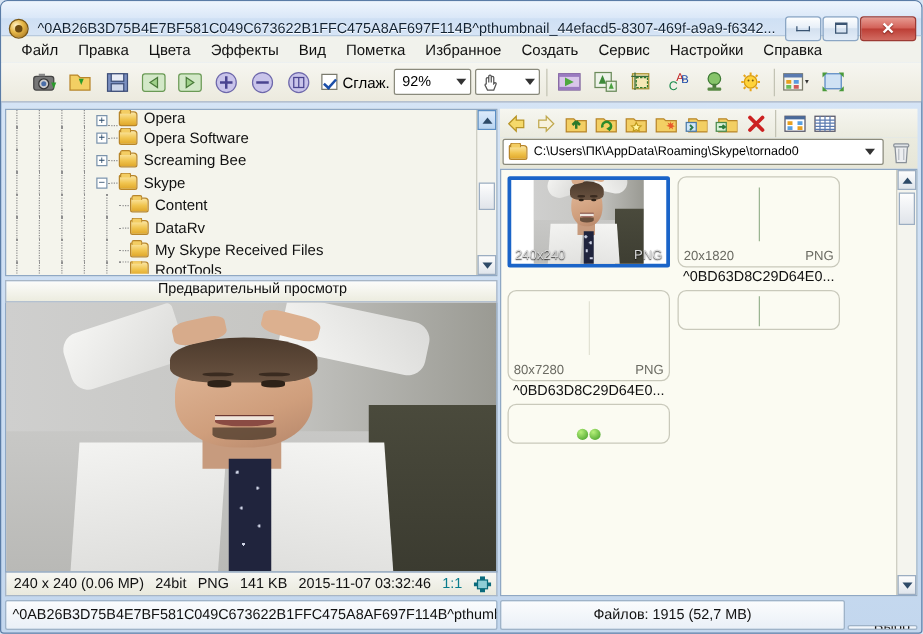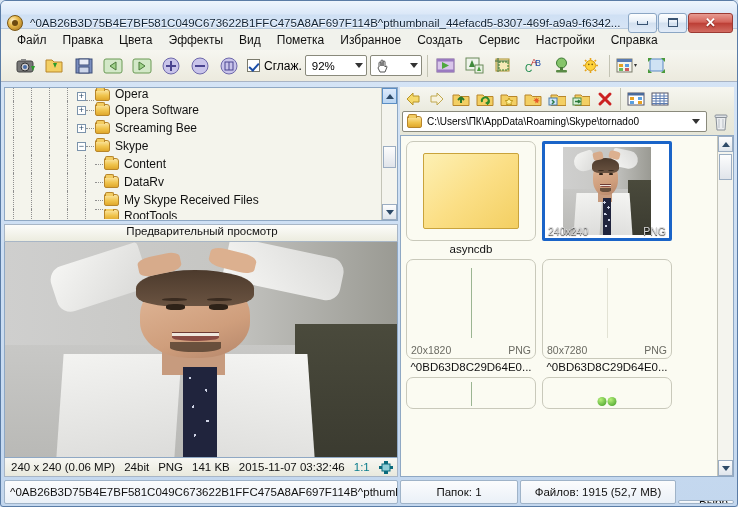--- a/index.html
+++ b/index.html
@@ -58,21 +58,21 @@
     height:22px; display:flex; align-items:center;
     padding-left:8px; gap:0;
     background:#f1f2ec;
     border-top:1px solid #b8cade;
   }
   .menu-item { padding:2px 8px; font-size:12px; color:#111; white-space:nowrap; }
 
   
   .toolbar {
     height:32px; display:flex; align-items:center; gap:3px;
-    padding:0 12px;
+    padding:0 22px;
     background:linear-gradient(to bottom,#f6f6f0 0%,#eceade 100%);
     border-bottom:1px solid #a9b4c4;
   }
   .tb { width:26px;height:26px; display:flex;align-items:center;justify-content:center; position:relative;}
   .sep { width:1px;height:22px;background:#c3c3b4; margin:0 2px; }
   .chk-wrap { display:flex;align-items:center;gap:4px; margin-left:2px;}
   .chk { width:13px;height:13px;border:1px solid #7a7a6c;background:#fff; position:relative;}
   .chk:after{content:"";position:absolute;left:3px;top:1px;width:4px;height:8px;border:solid #1b4ea8;border-width:0 2px 2px 0;transform:rotate(42deg);}
   .combo {
     height:21px; min-width:62px; border:1px solid #8a8a7c; background:#fff;
@@ -182,21 +182,21 @@
   .trash{width:22px;height:22px;display:flex;align-items:center;justify-content:center;}
 
   
   .thumbs {
     flex:1 1 auto; background:#fbfbf2; border:1px solid #8fa8c4; position:relative; overflow:hidden;
   }
   .thumb-grid{ position:absolute;left:0;top:0;right:16px;bottom:0; padding:5px 0 0 5px;
     display:flex; flex-wrap:wrap; gap:4px 6px; align-content:flex-start; overflow:hidden;}
   .cell { width:130px; }
   .cell .box {
-    height:100px; border:1px solid #c9c9bb; border-radius:7px; background:#fbfbf2;
+    height:73px; border:1px solid #c9c9bb; border-radius:7px; background:#fbfbf2;
     position:relative; overflow:hidden; display:flex;align-items:center;justify-content:center;
   }
   .cell.selected .box { border:3px solid #1a64c8; border-radius:2px; background:#fff; }
   .cell .cap { text-align:center; font-size:11.5px; color:#111; margin-top:2px;
     white-space:nowrap; overflow:hidden; text-overflow:ellipsis; }
   .cell.selected .cap { font-weight:normal; }
   .meta { position:absolute; left:4px; right:4px; bottom:2px; display:flex; justify-content:space-between;
     font-size:10.5px; color:#6b6b63; }
   .cell.selected .meta { color:#d8d8d8; left:3px; right:3px; bottom:1px; text-shadow:0 1px 1px rgba(0,0,0,.8);}
   .yellow-doc{ width:96px;height:76px; background:linear-gradient(140deg,#fdf0b4 0%,#fbdf86 50%,#f3cf62 100%);
@@ -660,26 +660,20 @@
               <path d="M4 5h10l-1 13H5z" fill="#eceef0" stroke="#8a9199"></path>
               <rect x="3" y="3" width="12" height="2.5" rx="1" fill="#dfe3e7" stroke="#8a9199"></rect>
               <path d="M7 7v9M11 7v9" stroke="#b7bdc4"></path>
             </svg>
         </div>
       </div>
 
       <div class="thumbs">
         <div class="thumb-grid">
 
-          <div class="cell">
-            <div class="box">
-              <div class="yellow-doc"></div>
-            </div>
-            <div class="cap">asyncdb</div>
-          </div>
 
           <div class="cell selected">
             <div class="box">
               <div class="mini-photo">
                 <div class="ph-bg"></div>
                   <div class="ph-wall"></div>
                   <div class="ph-dark"></div>
                 <div class="ph-armL"></div>
                   <div class="ph-armR"></div>
                 <div class="ph-shirtL"></div>
@@ -754,18 +748,17 @@
           <div class="sb-btn">
               <span class="tri-d"></span>
             </div>
         </div>
       </div>
     </div>
   </div>
 
   <div class="botbar">
     <div class="statusfield sf-main">^0AB26B3D75B4E7BF581C049C673622B1FFC475A8AF697F114B^pthumbnail_</div>
-    <div class="statusfield sf-2">Папок: 1</div>
     <div class="statusfield sf-3">Файлов: 1915 (52,7 МВ)</div>
     <div class="statusfield sf-4">Выбр</div>
   </div>
 
 </div>
 
 </body></html>

